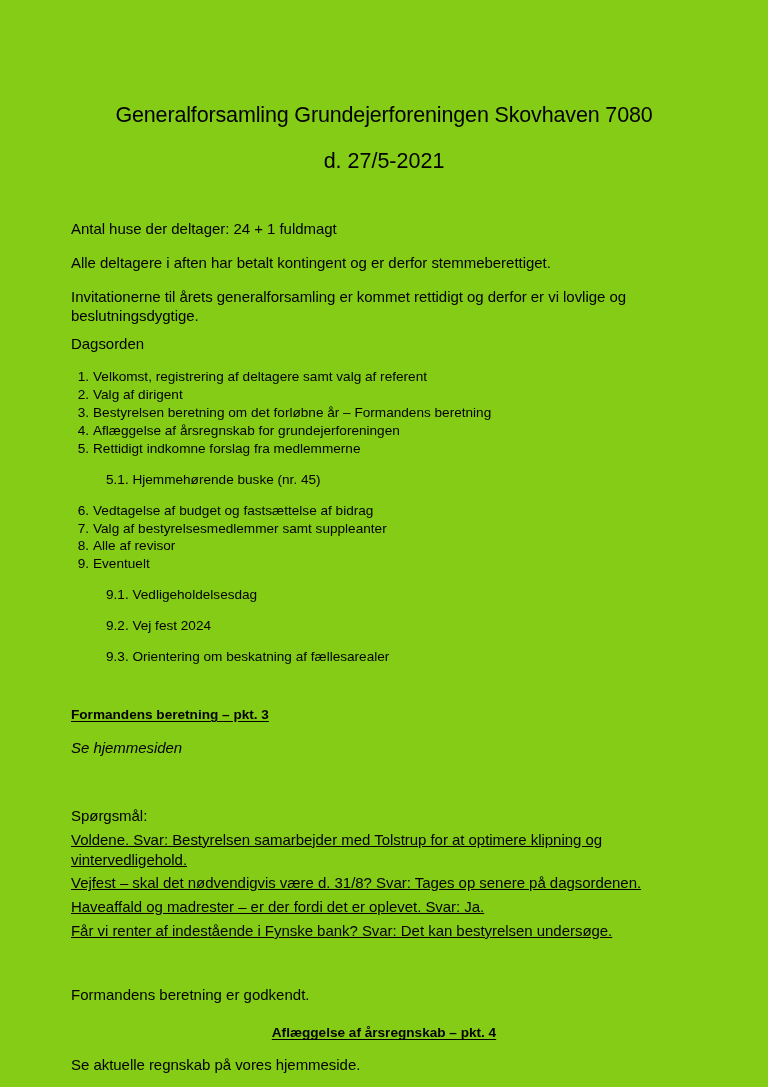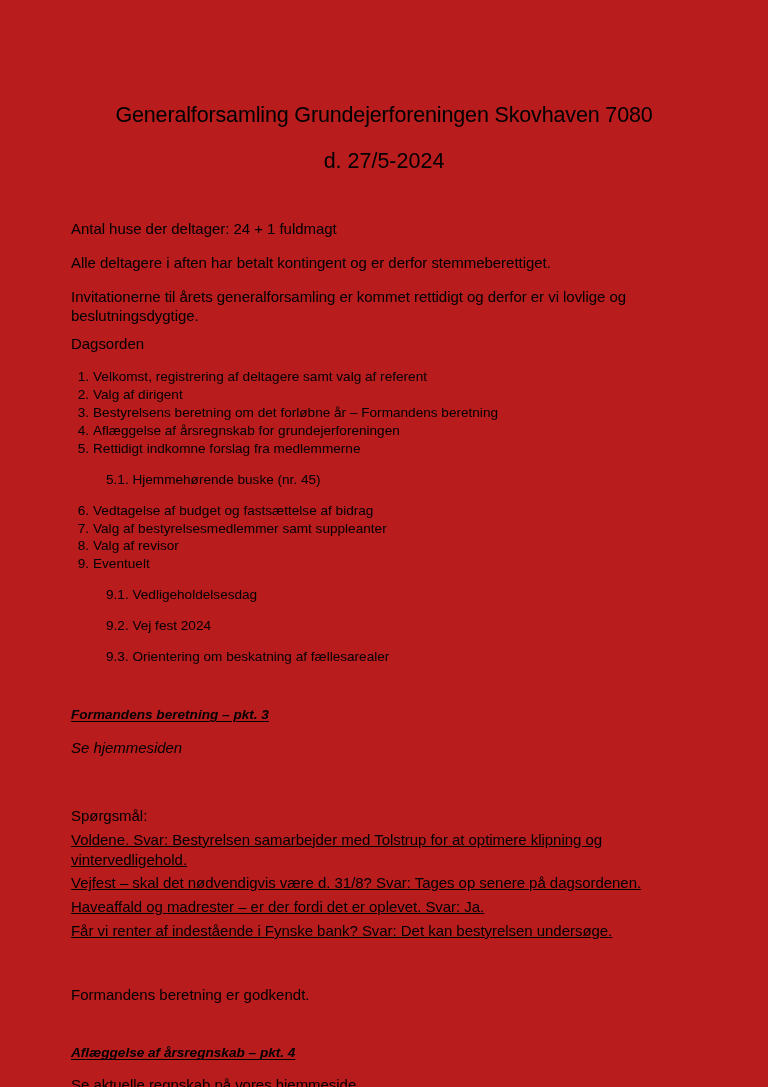--- a/index.html
+++ b/index.html
@@ -12,21 +12,21 @@
     width: 768px;
     height: 1087px;
     font-family: "Liberation Sans", sans-serif;
     color: #000000;
     -webkit-font-smoothing: antialiased;
   }
   .page {
     position: relative;
     width: 768px;
     height: 1087px;
-    background: #b91c1c;
+    background: #84cc16;
     box-sizing: border-box;
     padding: 0;
     overflow: hidden;
   }
   .content {
     position: absolute;
     left: 71px;
     top: 0;
     width: 626px;
   }
@@ -103,61 +103,60 @@
   .heading-ul {
     font-size: 13.6px;
     font-weight: bold;
     margin: 0;
     padding: 0;
     line-height: 1.32;
   }
   .heading-ul > span {
     text-decoration: underline;
     text-underline-offset: 2px;
-    font-style: italic;
   }
   .h-formand { margin-top: 40px; }
-  .h-aflaeg  { margin-top: 40px; }
+  .h-aflaeg  { margin-top: 20px; text-align: center; }
 
   .bold-para {
     font-size: 15px;
     font-weight: normal;
     margin: 0;
     padding: 0;
     line-height: 1.32;
   }
   .p-godkendt { margin-top: 44px; }
 </style>
 </head>
 <body>
 
 <div class="page">
   <div class="content">
 
     <h1 class="doc-title">
       <span class="title-line-1">Generalforsamling Grundejerforeningen Skovhaven 7080</span>
-      <span class="title-line-2">d. 27/5-2024</span>
+      <span class="title-line-2">d. 27/5-2021</span>
     </h1>
 
     <p class="para p-antal">Antal huse der deltager: 24 + 1 fuldmagt</p>
     <p class="para p-alle">Alle deltagere i aften har betalt kontingent og er derfor stemmeberettiget.</p>
     <p class="para p-invit">Invitationerne til årets generalforsamling er kommet rettidigt og derfor er vi lovlige og beslutningsdygtige.</p>
     <p class="para p-dagsorden">Dagsorden</p>
 
     <ol class="agenda" id="agenda-list">
         <li><span class="num">1.</span><span>Velkomst, registrering af deltagere samt valg af referent</span></li>
         <li><span class="num">2.</span><span>Valg af dirigent</span></li>
-        <li><span class="num">3.</span><span>Bestyrelsens beretning om det forløbne år – Formandens beretning</span></li>
+        <li><span class="num">3.</span><span>Bestyrelsen beretning om det forløbne år – Formandens beretning</span></li>
         <li><span class="num">4.</span><span>Aflæggelse af årsregnskab for grundejerforeningen</span></li>
         <li><span class="num">5.</span><span>Rettidigt indkomne forslag fra medlemmerne</span><ul class="sub">
             <li>5.1. Hjemmehørende buske (nr. 45)</li>
           </ul></li>
         <li><span class="num">6.</span><span>Vedtagelse af budget og fastsættelse af bidrag</span></li>
         <li><span class="num">7.</span><span>Valg af bestyrelsesmedlemmer samt suppleanter</span></li>
-        <li><span class="num">8.</span><span>Valg af revisor</span></li>
+        <li><span class="num">8.</span><span>Alle af revisor</span></li>
         <li><span class="num">9.</span><span>Eventuelt</span><ul class="sub">
             <li>9.1. Vedligeholdelsesdag</li>
             <li>9.2. Vej fest 2024</li>
             <li>9.3. Orientering om beskatning af fællesarealer</li>
           </ul></li>
       </ol>
 
     <h2 class="heading-ul h-formand"><span>Formandens beretning – pkt. 3</span></h2>
     <p class="para p-se-hjem">Se hjemmesiden</p>
 

